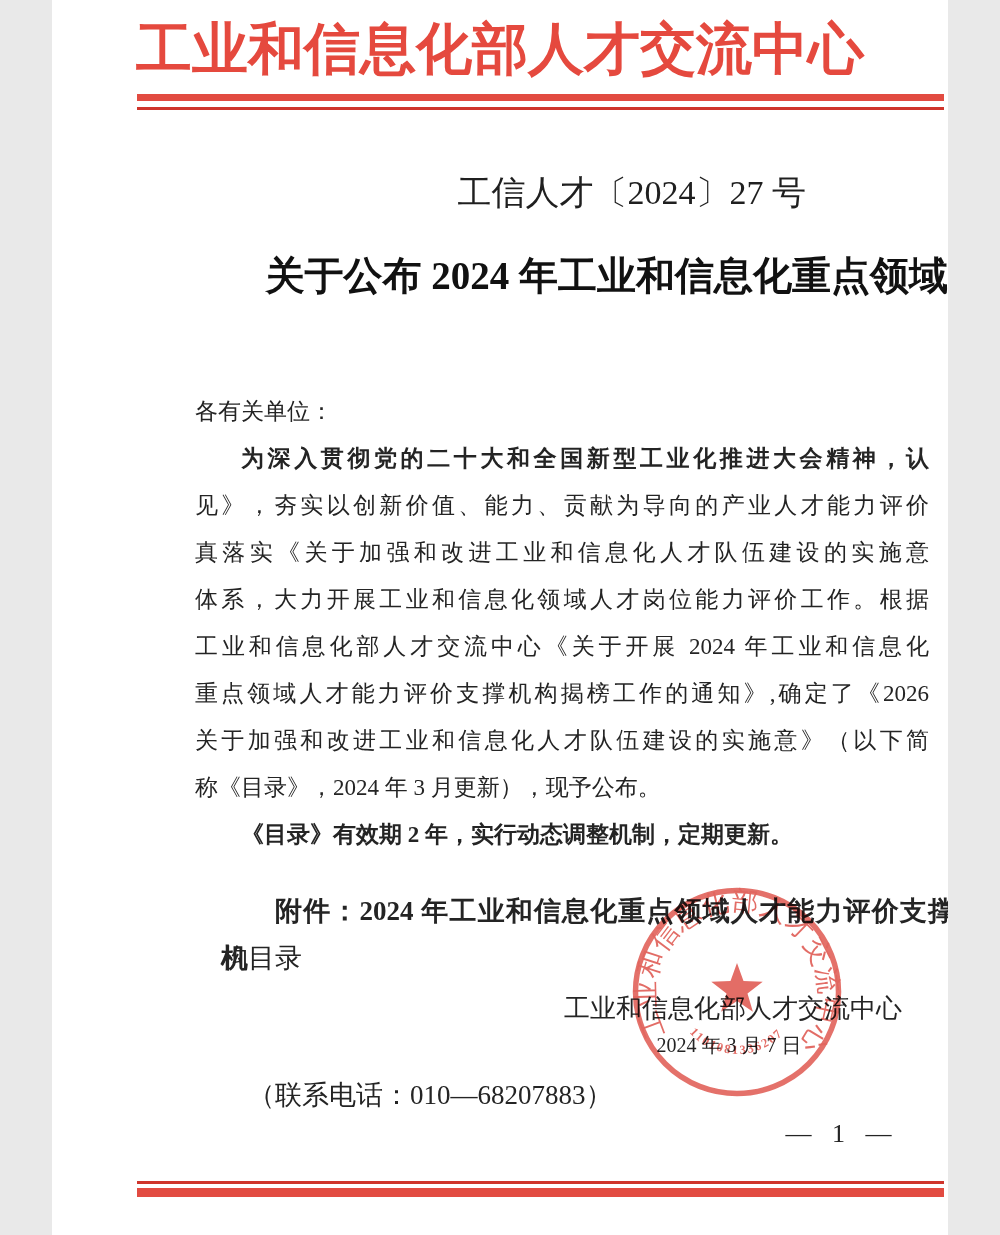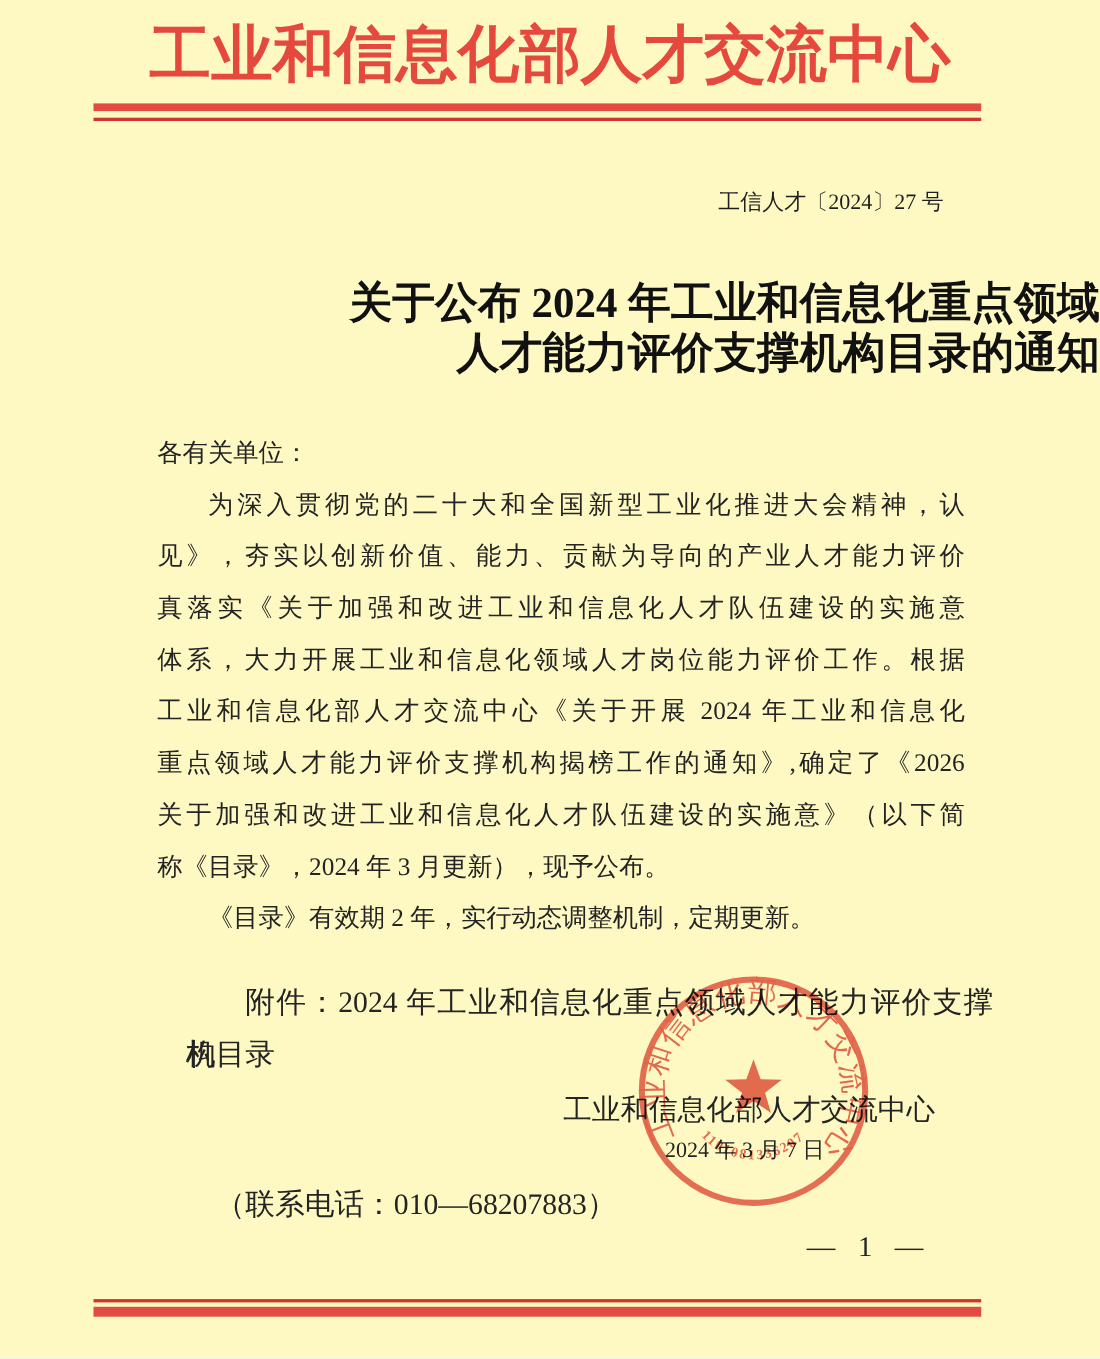--- a/index.html
+++ b/index.html
@@ -1,22 +1,22 @@
 <!DOCTYPE html>
 <html><head>
 <meta charset="utf-8">
 <style>
   * { margin: 0; padding: 0; box-sizing: border-box; }
   html, body { background: #e9e9e9; }
   .page {
     position: relative;
-    width: 1000px;
+    width: 896px;
     height: 1235px;
     margin: 0 auto;
-    background: #fef9c3;
+    background: #ffffff;
     overflow: hidden;
     font-family: "Liberation Serif", "DejaVu Serif", serif;
     color: #1f1f1f;
   }
   
   .letterhead {
     position: absolute;
     top: 12px; left: 0; right: 0;
     text-align: center;
     font-size: 56px;
@@ -27,21 +27,21 @@
   }
   .rule { position: absolute; left: 85px; width: 807px; }
   .rule-h-thick { top: 94px;  height: 7px; background: #e24b41; }
   .rule-h-thin  { top: 107px; height: 3px; background: #cf352c; }
   .rule-f-thin  { top: 1181px; height: 3px; background: #cf352c; }
   .rule-f-thick { top: 1188px; height: 9px; background: #e24b41; }
   
   .doc-number {
     position: absolute;
     top: 170px; right: 142px;
-    font-size: 20px;
+    font-size: 34px;
     white-space: nowrap;
   }
   
   .doc-title {
     position: absolute;
     top: 253px; left: 0; right: 0;
     text-align: right;
     font-size: 39px;
     font-weight: bold;
     line-height: 46px;
@@ -51,21 +51,21 @@
   .body-text {
     position: absolute;
     top: 388px; left: 143px;
     width: 734px;
     font-size: 23px;
     line-height: 47px;
     color: #242424;
   }
   .bl { height: 47px; white-space: nowrap; }
   .bl.fill { text-align: justify; text-align-last: justify; white-space: normal; }
-  .bl.ind { text-indent: 2em; }
+  .bl.ind { text-indent: 2em; font-weight: bold; }
   .attachment {
     position: absolute;
     top: 888px; left: 143px;
     width: 734px;
     font-size: 27px;
     line-height: 47px;
     color: #242424;
     margin-left: 26px;
   }
   
@@ -112,21 +112,20 @@
 <div class="page">
 
   <div class="letterhead">工业和信息化部人才交流中心</div>
   <div class="rule rule-h-thick"></div>
   <div class="rule rule-h-thin"></div>
 
   <div class="doc-number">工信人才〔2024〕27 号</div>
 
   <div class="doc-title">
     <div>关于公布 2024 年工业和信息化重点领域</div>
-    <div>人才能力评价支撑机构目录的通知</div>
   </div>
 
   <div class="body-text">
     <div class="bl">各有关单位：</div>
     <div class="bl fill ind">为深入贯彻党的二十大和全国新型工业化推进大会精神，认</div>
     <div class="bl fill">见》，夯实以创新价值、能力、贡献为导向的产业人才能力评价</div>
     <div class="bl fill">真落实《关于加强和改进工业和信息化人才队伍建设的实施意</div>
     <div class="bl fill">体系，大力开展工业和信息化领域人才岗位能力评价工作。根据</div>
     <div class="bl fill">工业和信息化部人才交流中心《关于开展 2024 年工业和信息化</div>
     <div class="bl fill">重点领域人才能力评价支撑机构揭榜工作的通知》,确定了《2026</div>

